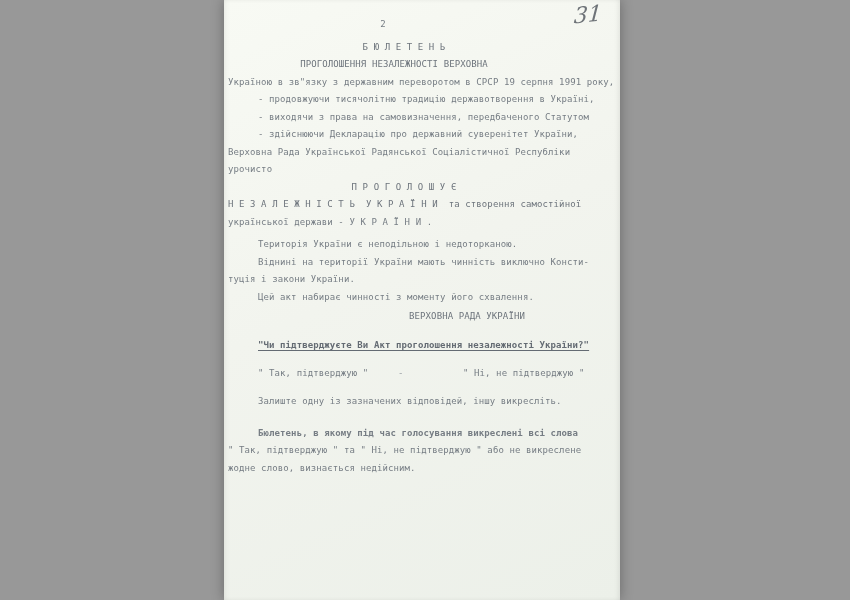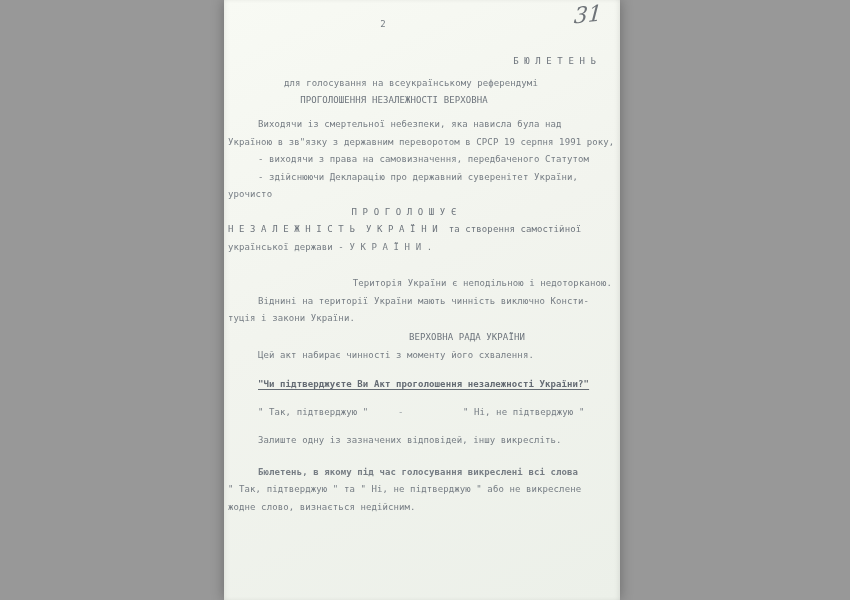--- a/index.html
+++ b/index.html
@@ -31,21 +31,21 @@
   .dxm37{transform:translateX(-37px);}
   .dxm26{transform:translateX(-26px);}
   .dxm16{transform:translateX(-16px);}
   .dxm9{transform:translateX(-9px);}
   .dxp27{transform:translateX(27px);}
   .dxp47{transform:translateX(47px);}
   
   .g1{margin-top:1.5px;}
   .g4{margin-top:4.5px;}
   .g6{margin-top:6.5px;}
-  .g7{margin-top:19px;text-align:right;}
+  .g7{margin-top:5px;}
   .g10{margin-top:10.5px;}
   .g11{margin-top:11.5px;}
   .g14{margin-top:14.5px;font-weight:bold;}
   .answers{position:relative;height:17.5px;white-space:pre;}
   .answers .yes{position:absolute;left:30px;top:0;}
   .answers .sep{position:absolute;left:170px;top:0;color:#9aa1a6;}
   .answers .no{position:absolute;left:235px;top:0;}
   .folio{
     position:absolute;left:574px;top:2px;
     font-family:"DejaVu Serif","Liberation Serif",serif;
@@ -53,35 +53,35 @@
     transform:rotate(-6deg) skewX(-10deg);
   }
 </style>
 </head>
 <body>
 
 <div class="paper">
   <div class="col">
     <div class="ln c dxm37">2</div>
     <div class="ln c dxm16 g7 dk">Б Ю Л Е Т Е Н Ь</div>
-    <div class="ln c dxm9 g4">для голосування на всеукраїнському референдумі</div>
     <div class="ln c dxm26 dk">ПРОГОЛОШЕННЯ НЕЗАЛЕЖНОСТІ ВЕРХОВНА</div>
-    <div class="ln ind g6">Виходячи із смертельної небезпеки, яка нависла була над</div>
     <div class="ln">Україною в зв"язку з державним переворотом в СРСР 19 серпня 1991 року,</div>
+    <div class="ln ind">- продовжуючи тисячолітню традицію державотворення в Україні,</div>
     <div class="ln ind">- виходячи з права на самовизначення, передбаченого Статутом</div>
     <div class="ln ind">- здійснюючи Декларацію про державний суверенітет України,</div>
+    <div class="ln">Верховна Рада Української Радянської Соціалістичної Республіки</div>
     <div class="ln">урочисто</div>
     <div class="ln c dxm16 dk">П Р О Г О Л О Ш У Є</div>
     <div class="ln dk">Н Е З А Л Е Ж Н І С Т Ь  У К Р А Ї Н И  та створення самостійної</div>
     <div class="ln">української держави - У К Р А Ї Н И .</div>
     <div class="ln ind g7">Територія України є неподільною і недоторканою.</div>
     <div class="ln ind">Віднині на території України мають чинність виключно Консти-</div>
     <div class="ln">туція і закони України.</div>
+    <div class="ln ind">Цей акт набирає чинності з моменту його схвалення.</div>
     <div class="ln c dxp47 g1 dk">ВЕРХОВНА РАДА УКРАЇНИ</div>
-    <div class="ln ind">Цей акт набирає чинності з моменту його схвалення.</div>
     <div class="ln ind g11 u">"Чи підтверджуєте Ви Акт проголошення незалежності України?"</div>
     <div class="answers g10">
       <span class="yes">" Так, підтверджую "</span>
       <span class="sep">-</span>
       <span class="no">" Ні, не підтверджую "</span>
     </div>
     <div class="ln ind g10">Залиште одну із зазначених відповідей, іншу викресліть.</div>
     <div class="ln ind g14">Бюлетень, в якому під час голосування викреслені всі слова</div>
     <div class="ln">" Так, підтверджую " та " Ні, не підтверджую " або не викреслене</div>
     <div class="ln">жодне слово, визнається недійсним.</div>

